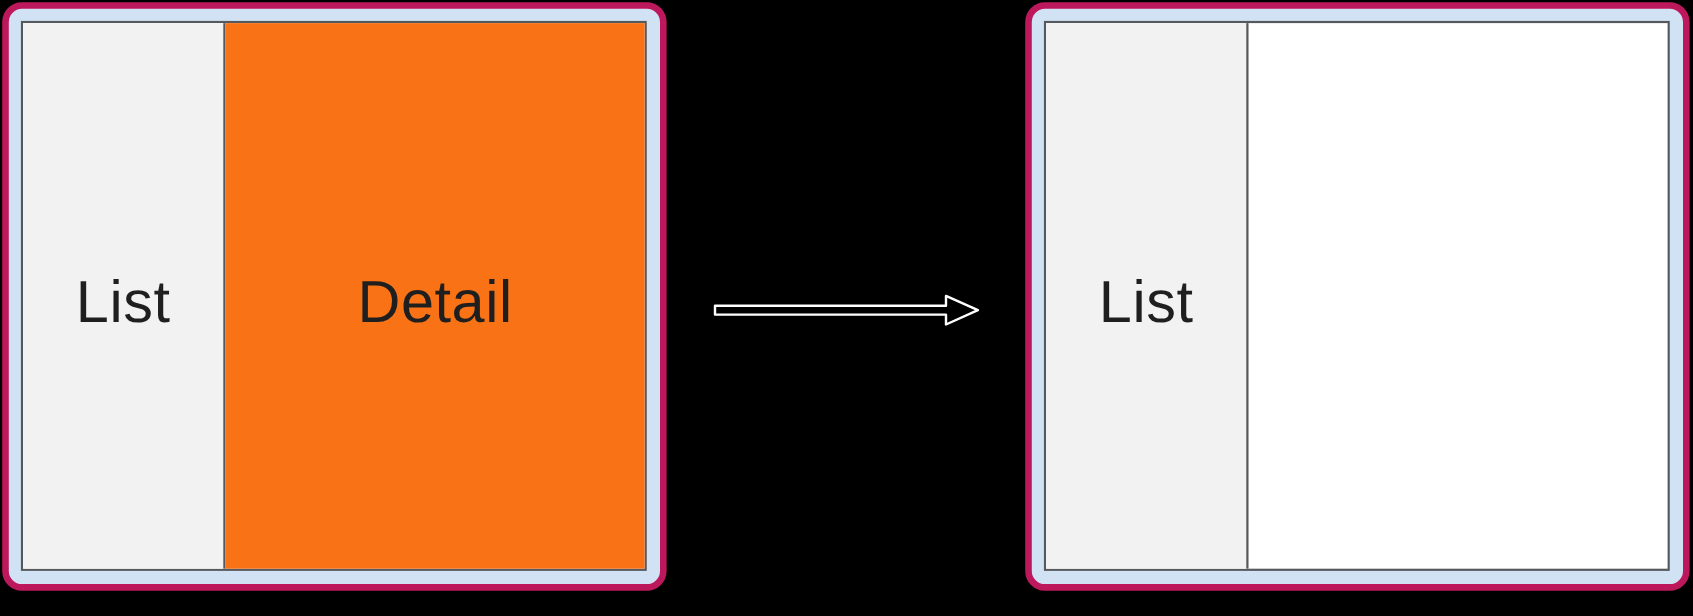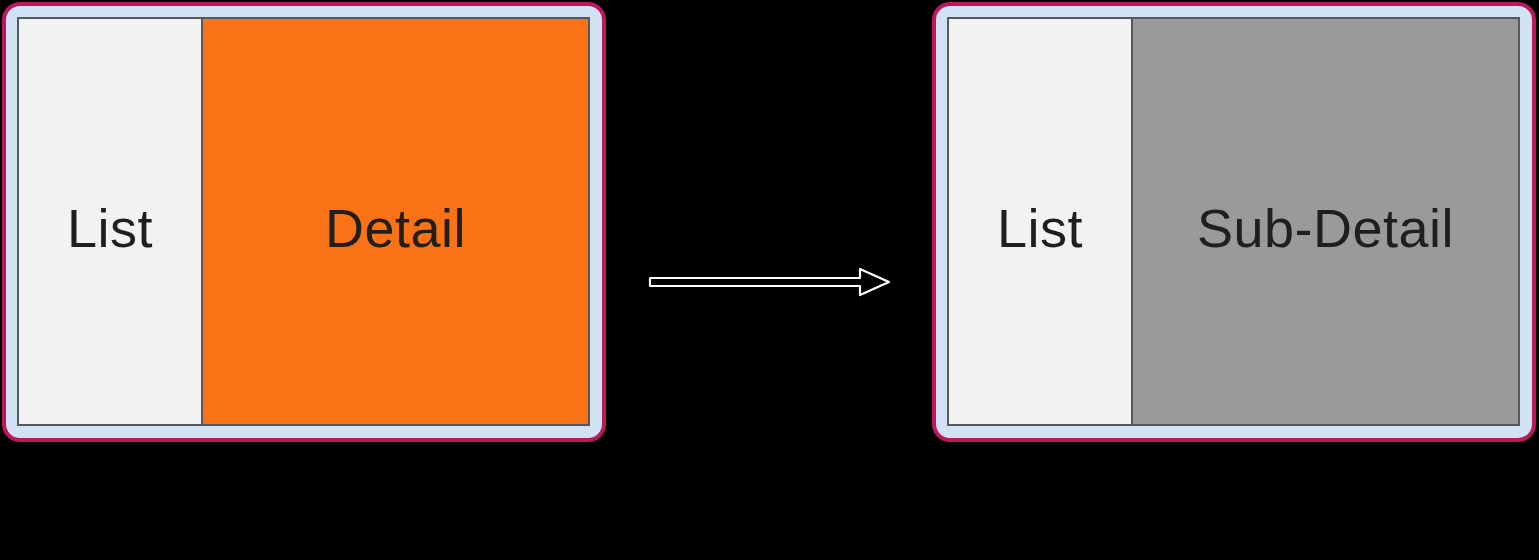--- a/index.html
+++ b/index.html
@@ -12,22 +12,22 @@
     font-family: "Liberation Sans", "DejaVu Sans", sans-serif;
   }
   .stage {
     position: relative;
     width: 1539px;
     height: 560px;
   }
   .device-frame {
     position: absolute;
     top: 2px;
-    height: 440px;
-    border: 4px solid #be185d;
+    height: 535px;
+    border: 6px solid #be185d;
     border-radius: 18px;
     background: #d0e2f4;
     box-sizing: border-box;
   }
   .frame-left  { left: 2px;   width: 604px; }
   .frame-right { left: 932px; width: 604px; }
   .screen {
     position: absolute;
     left: 11px;
     top: 11px;
@@ -88,19 +88,16 @@
     <svg width="244" height="32" viewBox="0 0 244 32" xmlns="http://www.w3.org/2000/svg">
       <polygon points="2,12 212,12 212,3 241,16 212,29 212,20 2,20" fill="#000000" stroke="#ffffff" stroke-width="2.2" stroke-linejoin="round" stroke-linecap="round"></polygon>
     </svg>
   </div>
 
   <div class="device-frame frame-right">
     <div class="screen">
       <div class="pane pane-list" style="background: rgb(242, 242, 242);">
         <span class="pane-label">List</span>
       </div>
-      <div class="pane pane-detail" style="background: rgb(154, 154, 154);">
-        <span class="pane-label">Sub-Detail</span>
-      </div>
     </div>
   </div>
 
 </div>
 
 </body></html>

